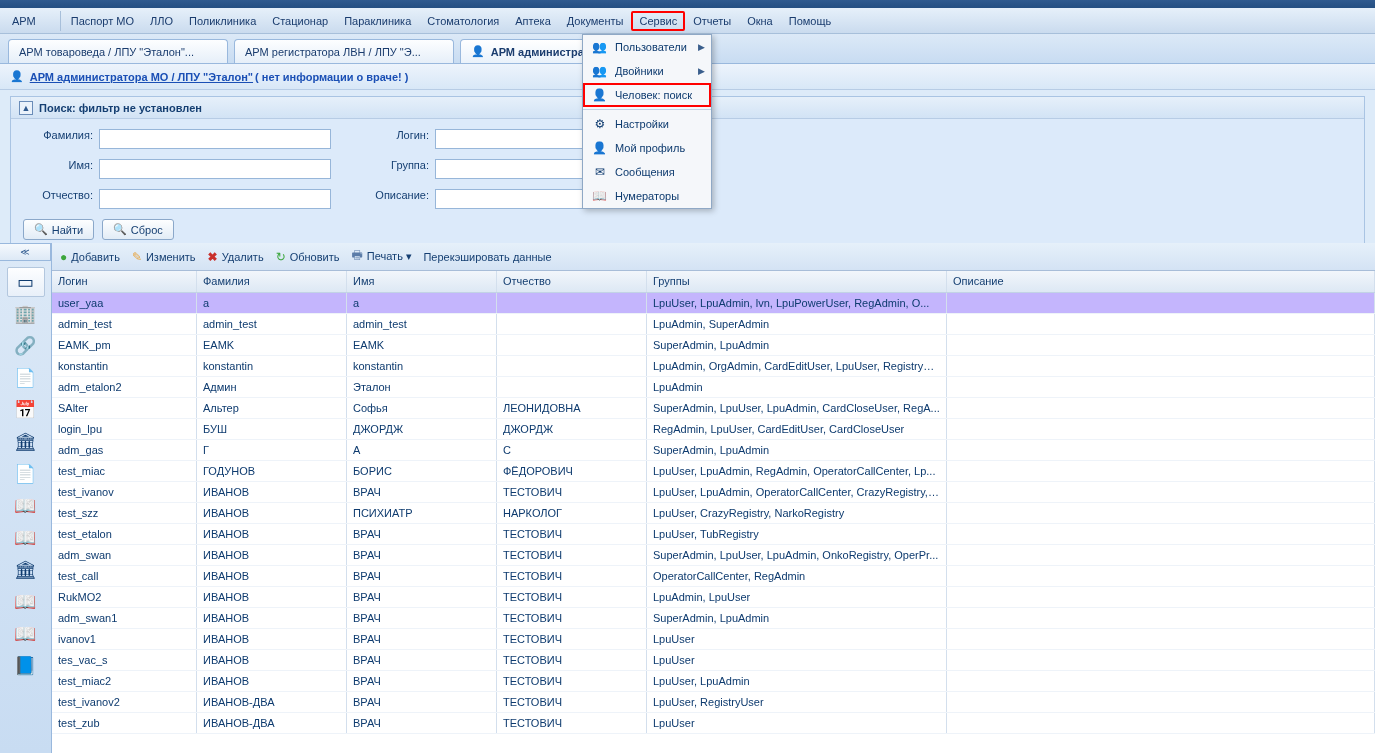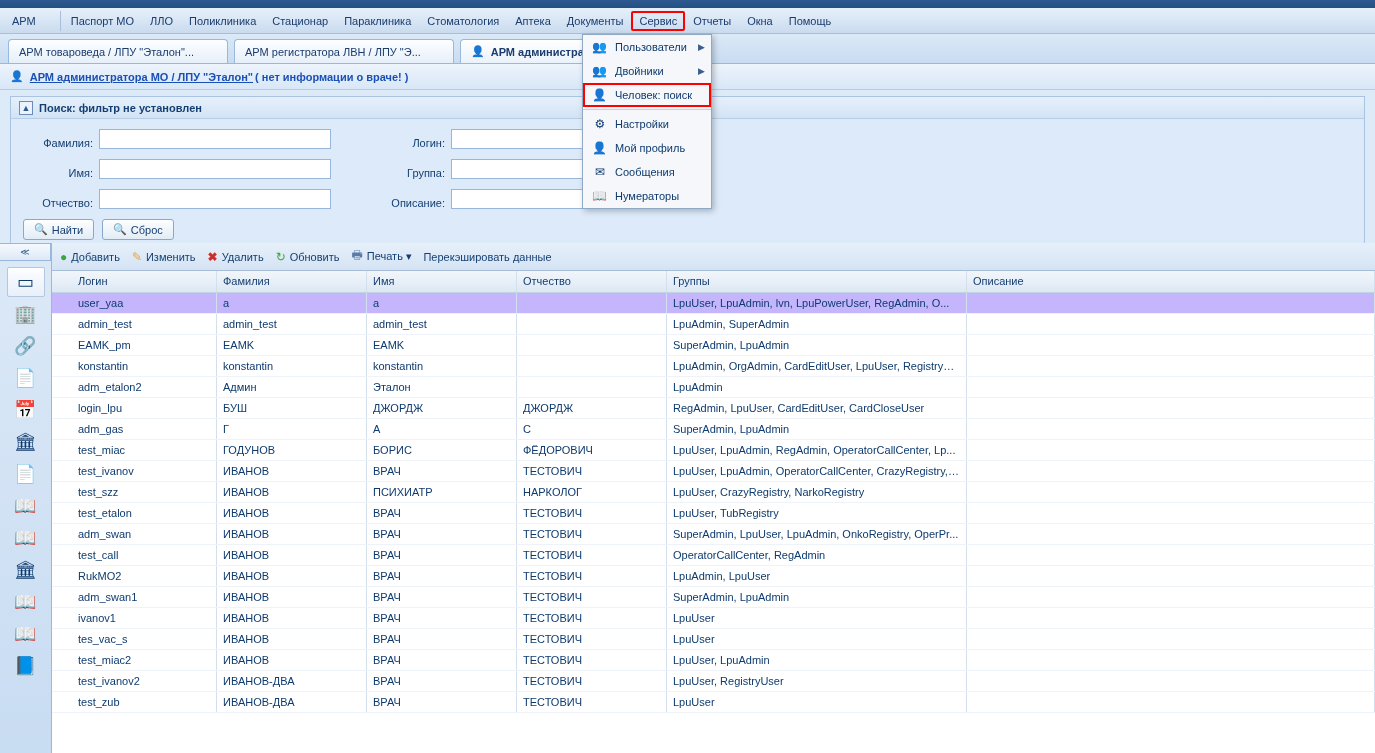--- a/index.html
+++ b/index.html
@@ -15,21 +15,21 @@
 .tab .ticon { margin-right: 6px; }
 .crumb { background: linear-gradient(#EDF4FC,#D8E7F7); height: 26px; display: flex; align-items: center; padding: 0 10px; border-bottom: 1px solid #B7CCE5; }
 .crumb .uicon { margin-right: 6px; }
 .crumb .lnk { color: #1A4FB5; text-decoration: underline; font-weight: bold; cursor: pointer; }
 .crumb .note { color: #1A4FB5; font-weight: bold; margin-left: 2px; }
 .searchpanel { margin: 6px 10px; border: 1px solid #A9C4E3; background: #DCEAFA; }
 .searchpanel .sphead { background: linear-gradient(#E6F0FA,#D2E3F5); height: 22px; display: flex; align-items: center; padding: 0 8px; border-bottom: 1px solid #B7CCE5; }
 .searchpanel .sphead .coll { width: 14px; height: 14px; border: 1px solid #6A8CB8; background: #EAF2FB; color:#2F5A8F; font-size:9px; display:flex; align-items:center; justify-content:center; margin-right:6px; cursor:pointer; }
 .searchpanel .spbody { padding: 10px 12px 14px; }
 .frow { display: flex; align-items: center; margin-bottom: 10px; }
-.fcell { display: flex; align-items: flex-end; margin-right: 44px; }
+.fcell { display: flex; align-items: flex-start; margin-right: 28px; }
 .flabel { width: 70px; text-align: right; margin-right: 6px; color: #153F72; }
 .finput { width: 232px; height: 20px; border: 1px solid #97B6D9; background: #FFFFFF; padding: 0 4px; font-size:11px; }
 .finput.wide { width: 156px; }
 .btnrow { display: flex; gap: 8px; margin-top: 4px; }
 .btn { background: linear-gradient(#FDFEFF,#E2ECF6); border: 1px solid #8BA8CA; border-radius: 3px; padding: 3px 10px; display: flex; align-items: center; gap: 4px; cursor: pointer; font-size:11px; color:#153F72; }
 .btn .bicon { font-size: 11px; }
 .gridarea { position: absolute; top: 243px; left: 0; right: 0; bottom: 0; display: flex; }
 .sidecol { width: 52px; background: linear-gradient(#DCE9F7,#C8DCF2); border-right: 1px solid #99B8DD; position: relative; }
 .sidecol .collbtn { position: absolute; top: 0; right: 0; width: 52px; height: 18px; background: linear-gradient(#F5F9FD,#DDE9F6); border: 1px solid #99B8DD; display:flex; align-items:center; justify-content:center; font-size:9px; color:#2F5A8F; cursor:pointer; }
 .sidecol .icons { margin-top: 22px; display:flex; flex-direction:column; align-items:center; gap:2px; padding:2px; }
@@ -43,21 +43,21 @@
 .gtoolbar .tbtn .ic.edit { color:#E8A33C; }
 .gtoolbar .tbtn .ic.del { color:#C9302C; font-weight:bold; }
 .gtoolbar .tbtn .ic.ref { color:#3CA63C; }
 .gtoolbar .tbtn .ic.prn { color:#5B7CA8; }
 .ghead { height: 22px; background: linear-gradient(#F2F6FB,#DDE8F4); border-bottom: 1px solid #C2D3E6; display:flex; }
 .ghead .gcol, .grow .gcell { padding: 4px 6px; border-right: 1px solid #D3DFED; overflow:hidden; white-space:nowrap; text-overflow:ellipsis; }
 .ghead .gcol { color:#153F72; font-weight:normal; }
 .gbody { flex:1; overflow:auto; }
 .grow { display:flex; height:21px; border-bottom:1px solid #EEF3F9; color:#0E3B6F; }
 .grow.sel { background:#c4b5fd; }
-.c0{width:145px;margin-left:20px;} .c1{width:150px;} .c2{width:150px;} .c3{width:150px;} .c4{width:300px;} .c5{flex:1;}
+.c0{width:145px;} .c1{width:150px;} .c2{width:150px;} .c3{width:150px;} .c4{width:300px;} .c5{flex:1;}
 .dropdown { position: absolute; top: 34px; left: 582px; width: 130px; background: #F5F7FA; border: 1px solid #8FA8C5; box-shadow: 2px 2px 6px rgba(0,0,0,0.25); z-index: 100; }
 .dropdown .ditem { display:flex; align-items:center; height:24px; padding:0 8px; cursor:pointer; position:relative; }
 .dropdown .ditem .dicon { width:18px; margin-right:6px; text-align:center; font-size:12px; }
 .dropdown .ditem .arrow { position:absolute; right:6px; color:#3A5E8C; font-size:9px; }
 .dropdown .dsep { height:1px; background:#C3D1E2; margin:2px 0; }
 .dropdown .ditem.hl { outline:2px solid #FF0000; outline-offset:-2px; }
 </style>
 </head>
 <body>
 
@@ -235,20 +235,28 @@
         </div>
         <div class="grow">
           <div class="gcell c0">adm_etalon2</div>
           <div class="gcell c1">Админ</div>
           <div class="gcell c2">Эталон</div>
           <div class="gcell c3"></div>
           <div class="gcell c4">LpuAdmin</div>
           <div class="gcell c5"></div>
         </div>
         <div class="grow">
+          <div class="gcell c0">SAlter</div>
+          <div class="gcell c1">Альтер</div>
+          <div class="gcell c2">Софья</div>
+          <div class="gcell c3">ЛЕОНИДОВНА</div>
+          <div class="gcell c4">SuperAdmin, LpuUser, LpuAdmin, CardCloseUser, RegA...</div>
+          <div class="gcell c5"></div>
+        </div>
+        <div class="grow">
           <div class="gcell c0">login_lpu</div>
           <div class="gcell c1">БУШ</div>
           <div class="gcell c2">ДЖОРДЖ</div>
           <div class="gcell c3">ДЖОРДЖ</div>
           <div class="gcell c4">RegAdmin, LpuUser, CardEditUser, CardCloseUser</div>
           <div class="gcell c5"></div>
         </div>
         <div class="grow">
           <div class="gcell c0">adm_gas</div>
           <div class="gcell c1">Г</div>

